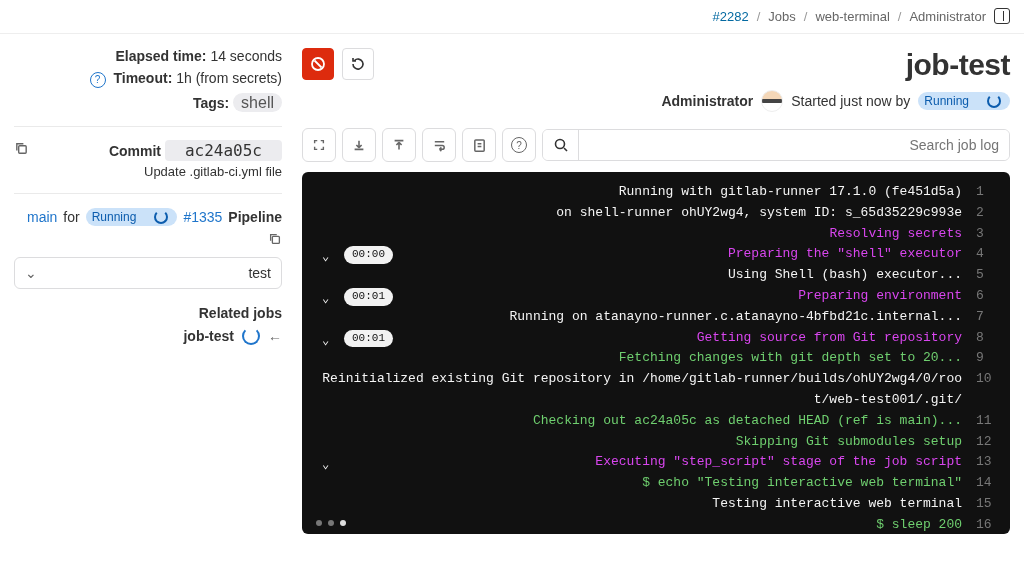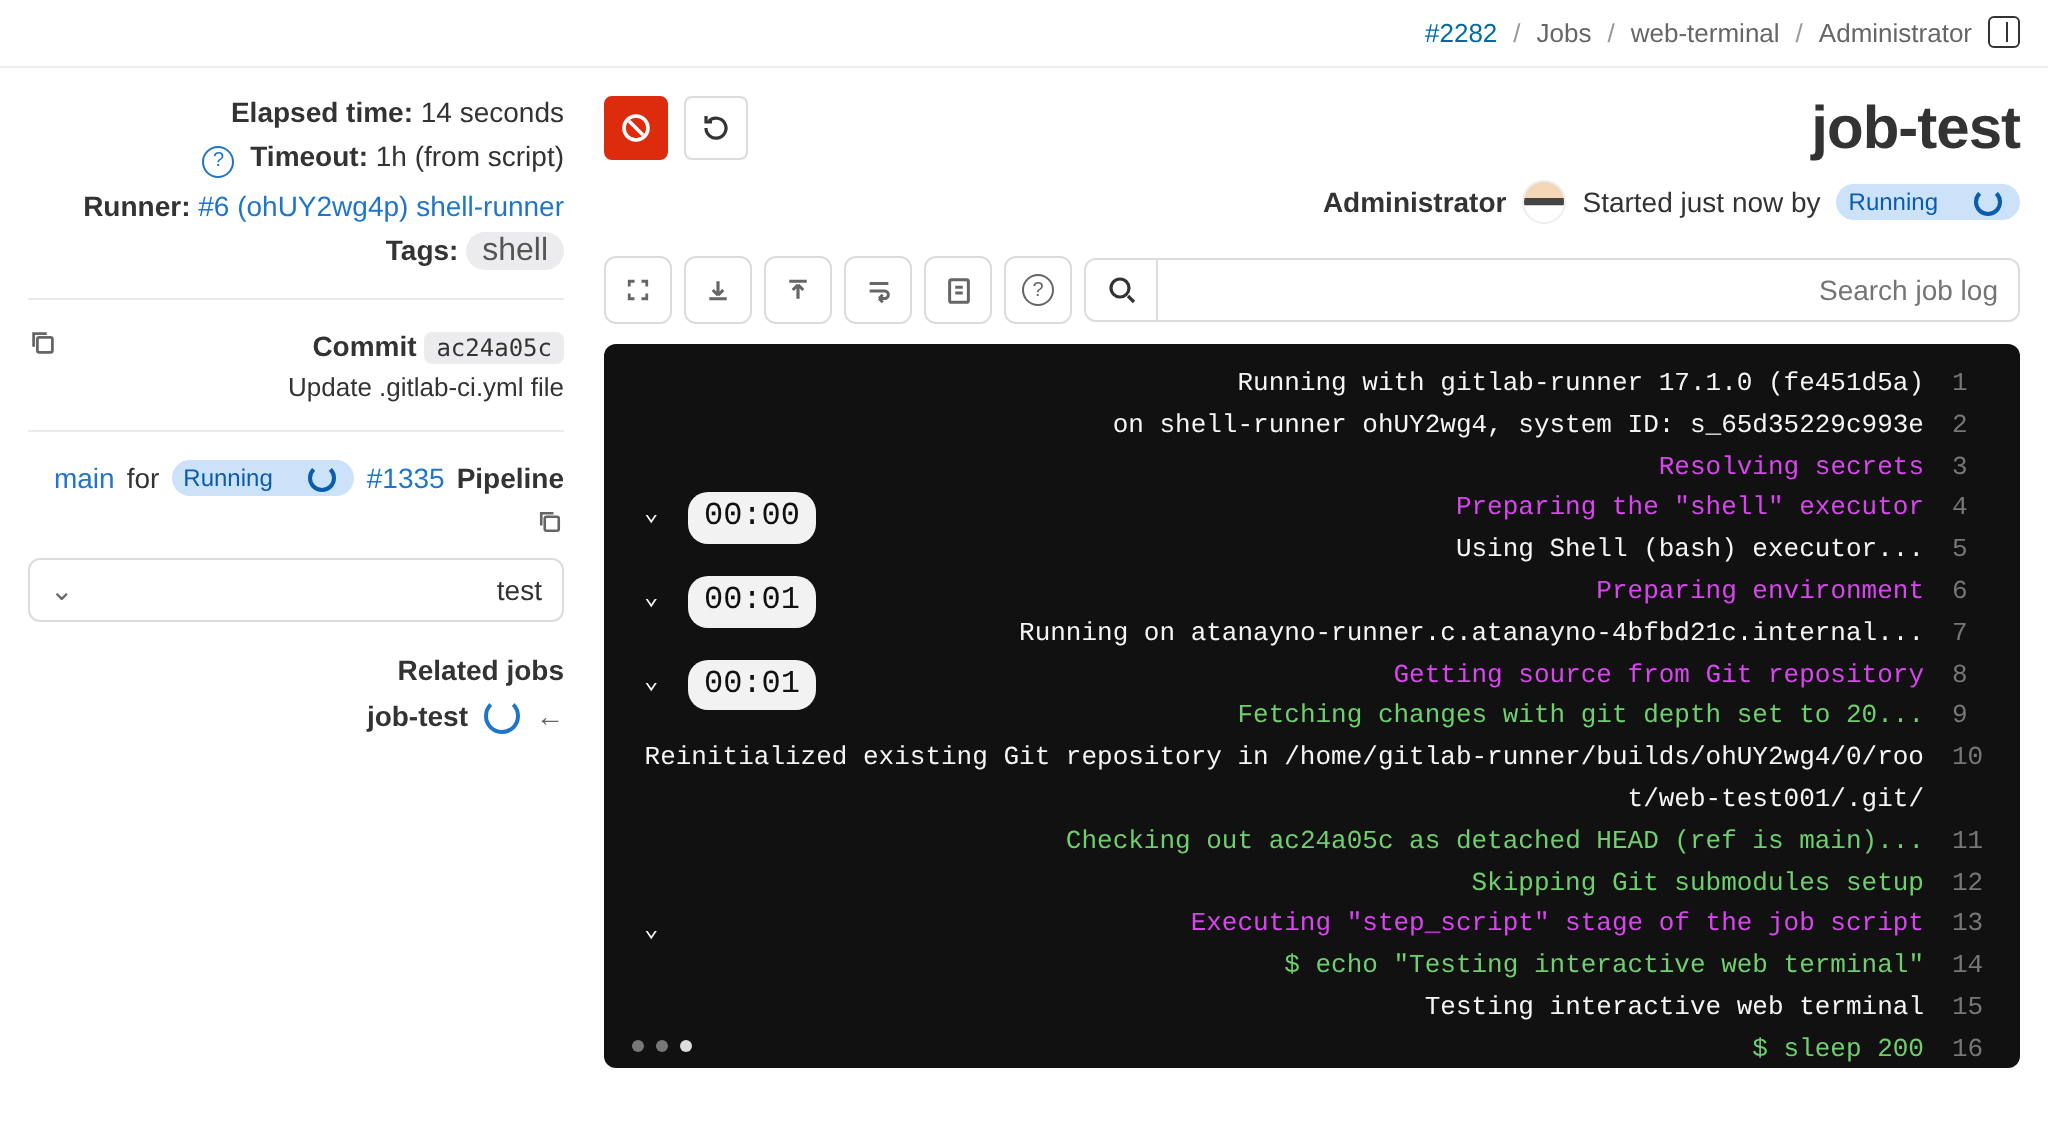--- a/index.html
+++ b/index.html
@@ -36,39 +36,39 @@
 .search-wrap .search-btn { border: none; border-right: 1px solid #dcdcde; background: #fff; width: 36px; display: flex; align-items: center; justify-content: center; cursor: pointer; }
 .tool-btn { width: 34px; height: 34px; border: 1px solid #dcdcde; border-radius: 6px; background: #fff; display: inline-flex; align-items: center; justify-content: center; cursor: pointer; color: #666; }
 
 
 .log { background: #111; color: #fafafa; font-family: "SFMono-Regular", Consolas, "Liberation Mono", Menlo, monospace; font-size: 13px; line-height: 1.6; border-radius: 6px; padding: 10px 12px 28px 12px; position: relative; height: 362px; overflow: hidden; }
 .log-line { display: flex; align-items: flex-start; gap: 14px; direction: rtl; }
 .log-line .num { color: #777; width: 22px; text-align: left; flex-shrink: 0; user-select: none; direction: ltr; }
 .log-line .txt { flex: 1; white-space: pre-wrap; word-break: break-all; text-align: right; direction: ltr; unicode-bidi: bidi-override; }
 .log-line.collapsible { position: relative; }
 .log-line .chev { position: absolute; left: 8px; top: 4px; color: #fafafa; font-size: 12px; }
-.log-line .timer { position: absolute; left: 30px; top: 2px; background: #f2f2f2; color: #111; border-radius: 10px; padding: 0 8px; font-size: 16px; font-weight: 500; direction: ltr; }
+.log-line .timer { position: absolute; left: 30px; top: 2px; background: #f2f2f2; color: #111; border-radius: 10px; padding: 0 8px; font-size: 11px; font-weight: 500; direction: ltr; }
 .c-cyan { color: #d946ef; }
 .c-green { color: #6fcf6f; font-weight: 500; }
 .c-white { color: #f5f5f5; }
 .log-dots { position: absolute; bottom: 8px; left: 14px; display: flex; gap: 6px; direction: ltr; }
 .log-dots span { width: 6px; height: 6px; border-radius: 50%; background: #777; }
 .log-dots span.active { background: #ddd; }
 
 
 .side { width: 268px; flex-shrink: 0; font-size: 14px; }
 .side p { margin-bottom: 6px; color: #333; }
 .side p b { font-weight: 600; }
 .side .tags-row { margin-top: 4px; margin-bottom: 14px; }
 .tag-pill { background: #ececef; color: #555; border-radius: 10px; padding: 1px 8px; font-size: 16px; }
 .help-icon { display: inline-flex; width: 16px; height: 16px; border: 1.5px solid #1f75cb; border-radius: 50%; align-items: center; justify-content: center; font-size: 10px; color: #1f75cb; margin-right: 4px; }
 
 .side hr { border: none; border-top: 1px solid #eaeaea; margin: 14px 0; }
 .commit-row { display: flex; justify-content: space-between; align-items: center; }
-.commit-sha { background: #ececef; border-radius: 4px; padding: 1px 6px; font-family: monospace; font-size: 12px; }
+.commit-sha { background: #ececef; border-radius: 4px; padding: 1px 20px; font-family: monospace; font-size: 16px; }
 .copy-ic { color: #666; cursor: pointer; }
 .commit-msg { color: #666; margin-top: 4px; font-size: 13px; }
 
 .pipeline-row { display: flex; align-items: center; gap: 6px; flex-wrap: wrap; font-size: 14px; }
 .link { color: #1f75cb; }
 
 .stage-box { border: 1px solid #dcdcde; border-radius: 6px; padding: 7px 10px; margin-top: 8px; display: flex; justify-content: space-between; align-items: center; cursor: pointer; }
 .stage-box .chv { color: #666; }
 
 .related-h { font-weight: 600; margin: 16px 0 10px 0; }
@@ -236,22 +236,21 @@
         <div class="log-dots">
         <span></span>
           <span></span>
           <span class="active"></span>
       </div>
     </div>
   </div>
 
   <div class="side">
     <p><b>Elapsed time:</b> <span>14 seconds</span></p>
-    <p><b>Timeout:</b> <span>1h (from script)</span> <span class="help-icon">?</span></p>
-    <p><b>Runner:</b> <a href="#" class="link">#6 (ohUY2wg4p) shell-runner</a></p>
+    <p><b>Timeout:</b> <span>1h (from secrets)</span> <span class="help-icon">?</span></p>
     <p class="tags-row"><b>Tags:</b> <span class="tag-pill">shell</span></p>
 
     <hr>
 
     <div class="commit-row">
       <div>
         <b>Commit</b>
         <span class="commit-sha">ac24a05c</span>
       </div>
       <span class="copy-ic">

